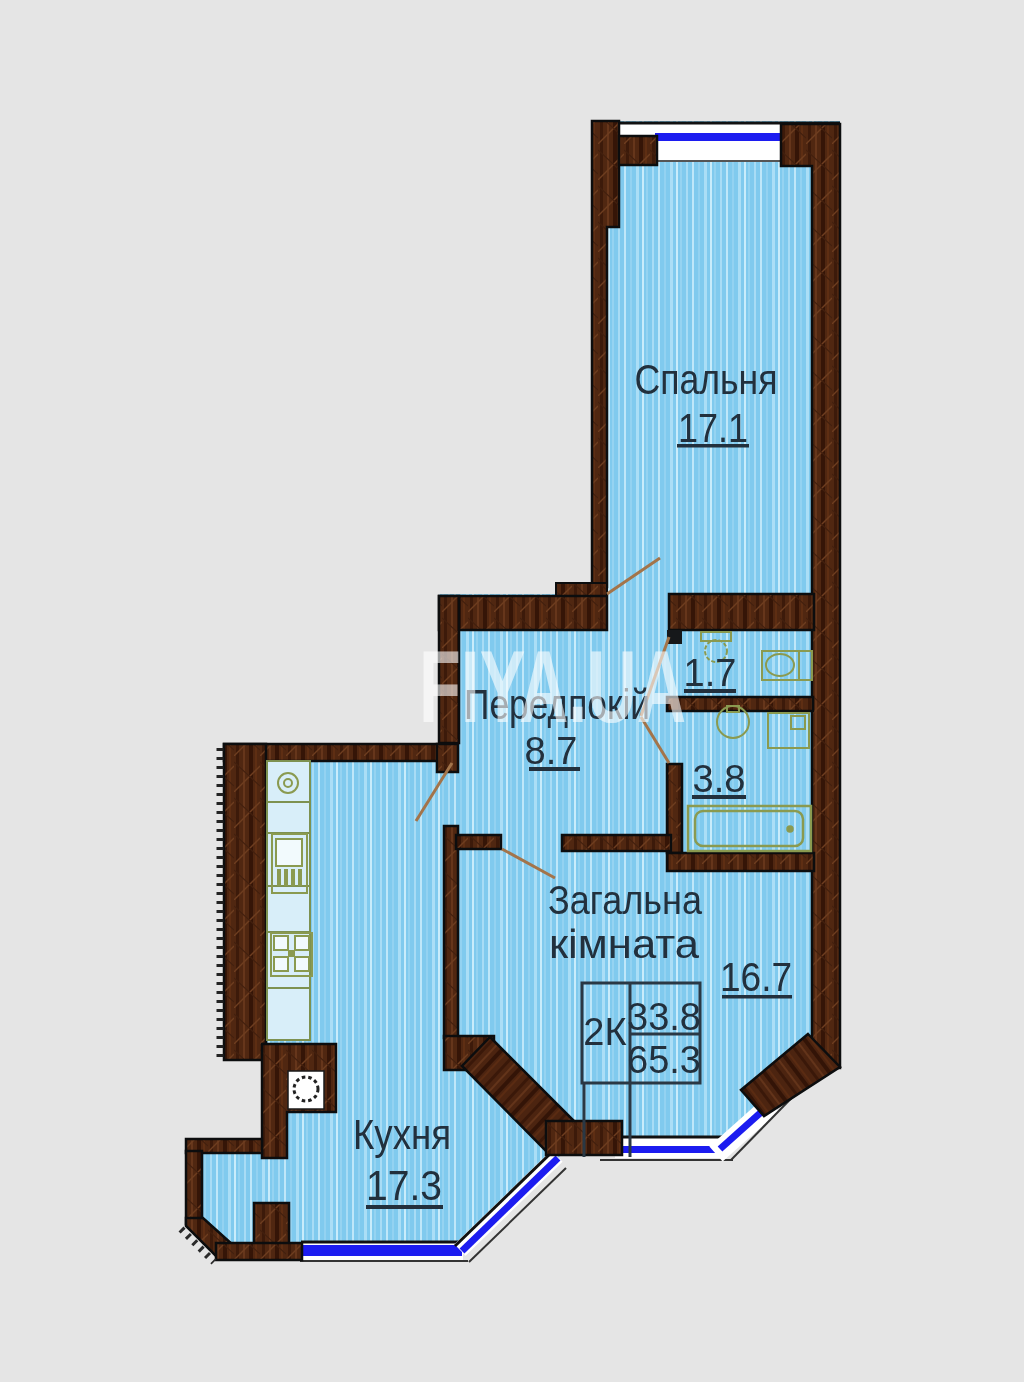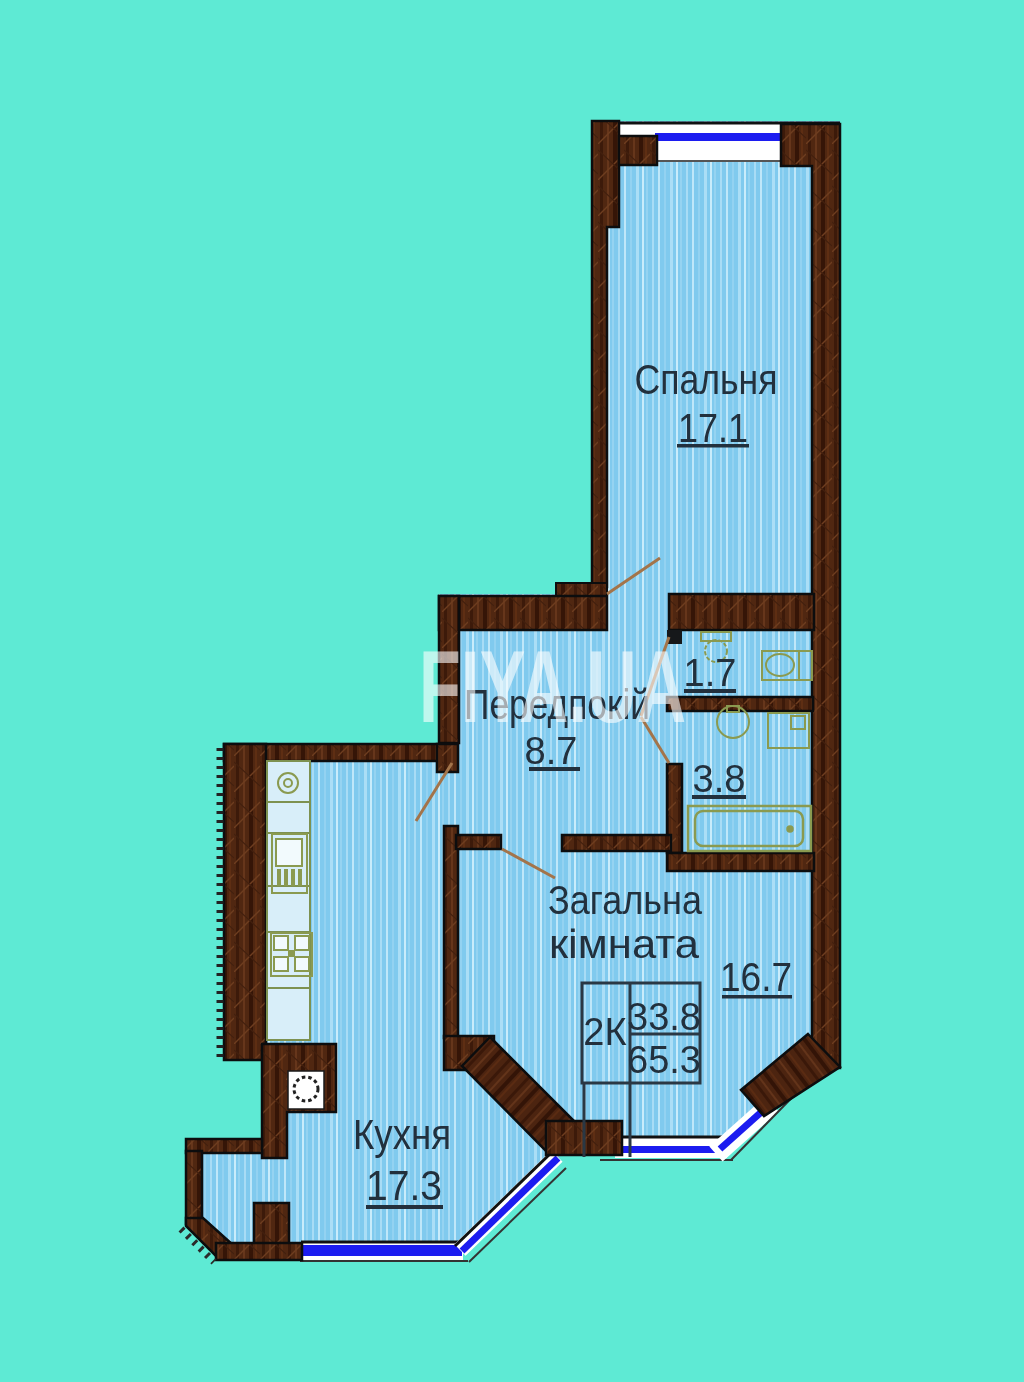--- a/index.html
+++ b/index.html
@@ -1,16 +1,16 @@
 <!DOCTYPE html>
 <html><head>
 <meta charset="utf-8">
 <style>
   html,body{margin:0;padding:0;background:#ffffff;}
-  .page{width:1024px;height:1382px;position:relative;overflow:hidden;background:#5eead4;font-family:"Liberation Sans", sans-serif;}
+  .page{width:1024px;height:1382px;position:relative;overflow:hidden;background:#e5e5e5;font-family:"Liberation Sans", sans-serif;}
   svg{position:absolute;left:0;top:0;}
   text{font-family:"Liberation Sans", sans-serif;}
 </style>
 </head>
 <body>
 <div class="page">
 <svg width="1024" height="1382" viewBox="0 0 1024 1382">
 <defs>
   <pattern id="bl" patternUnits="userSpaceOnUse" width="34" height="60">
     <rect width="34" height="60" fill="#80caee"></rect>

